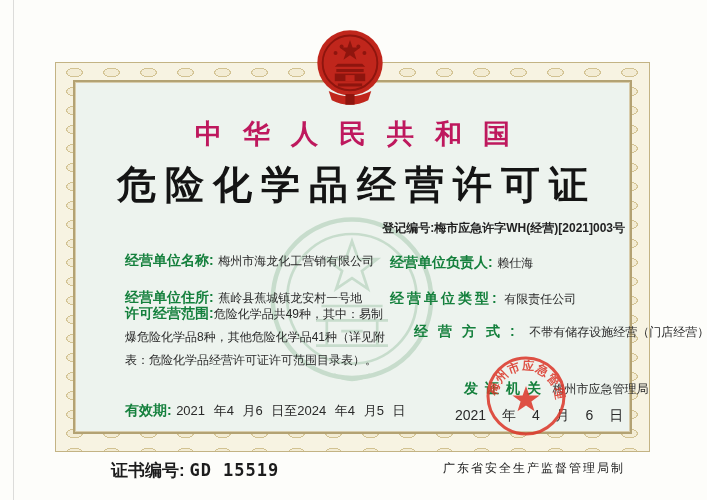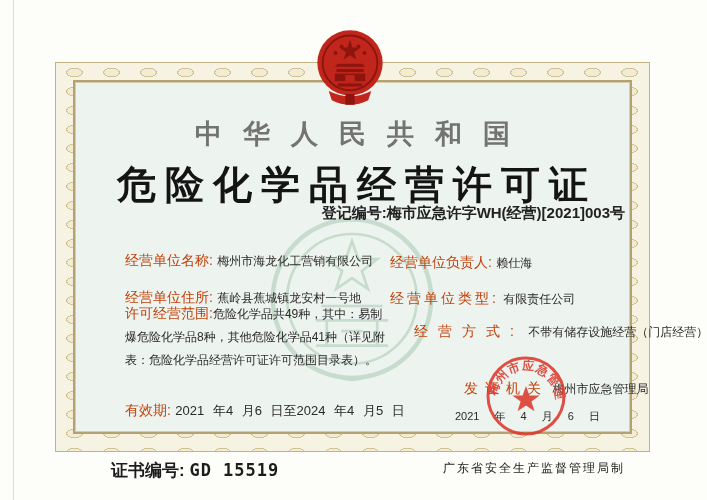--- a/index.html
+++ b/index.html
@@ -35,52 +35,52 @@
     box-shadow:inset 0 0 0 1px #d8ccab;
   }
   
   .emblem { position:absolute; left:312px; top:26px; width:76px; height:86px; z-index:5; }
   
   .watermark { position:absolute; left:262px; top:212px; width:180px; height:188px; opacity:.55; z-index:0; }
   
   .title-country {
     position:absolute; left:72px; top:116px; width:561px; z-index:2;
     text-align:center; font-size:27px; font-weight:bold; letter-spacing:21px;
-    text-indent:21px; color:#737373;
+    text-indent:21px; color:#be185d;
   }
   .title-license {
     position:absolute; left:72px; top:158px; width:561px; z-index:2;
     text-align:center; font-size:39px; font-weight:bold; letter-spacing:9px;
     text-indent:9px; color:#141414;
   }
   .reg-line {
-    position:absolute; right:82px; top:204px; z-index:2;
-    font-size:15px; font-weight:bold; color:#222;
+    position:absolute; right:82px; top:220px; z-index:2;
+    font-size:12px; font-weight:bold; color:#222;
   }
   
   .row { position:absolute; z-index:2; white-space:nowrap; }
-  .lbl { font-size:14px; font-weight:normal; color:#c2410c; }
+  .lbl { font-size:14px; font-weight:bold; color:#15803d; }
   .val { font-size:12px; font-weight:normal; color:#2a2a2a; }
   .row-l1 { left:125px; top:251px; }
   .row-l2 { left:125px; top:288px; }
   .scope-block {
     position:absolute; left:125px; top:302px; width:266px; z-index:2;
     line-height:21px; white-space:normal;
   }
   .row-validity { left:104px; top:401px;margin-left:21px; }
   .row-validity .val { font-size:13px; word-spacing:5px; }
   .row-r1 { left:390px; top:253px; }
   .row-r2 { left:390px; top:289px;text-align:right; }
   .row-r2 .lbl { letter-spacing:3px; }
   .row-r3 { left:390px; top:322px; }
   .row-r3 .lbl { letter-spacing:10px;margin-left:24px; }
   .row-issuer { left:464px; top:379px; }
   .row-issuer .lbl { letter-spacing:7px; }
   .row-issuedate { left:455px; top:406px; }
-  .row-issuedate .val { font-size:11px; word-spacing:12px; }
+  .row-issuedate .val { font-size:14px; word-spacing:12px; }
   
   .seal { position:absolute; left:484px; top:354px; width:84px; height:84px; z-index:6; opacity:.88; }
   
   .footer-certno { position:absolute; left:85px; top:459px; z-index:2; font-size:17px; font-weight:bold;margin-left:26px; }
   .footer-certno .num { font-family:"DejaVu Sans Mono","Liberation Mono",monospace; letter-spacing:1px; }
   .footer-printer {
     position:absolute; left:443px; top:460px; z-index:2;
     font-size:12px; font-weight:normal; letter-spacing:2px; color:#222;
   }
 </style>

